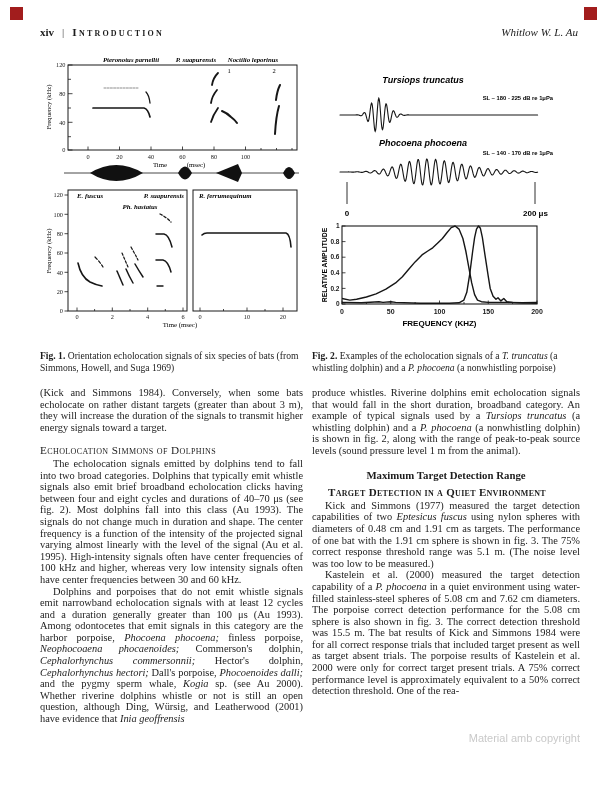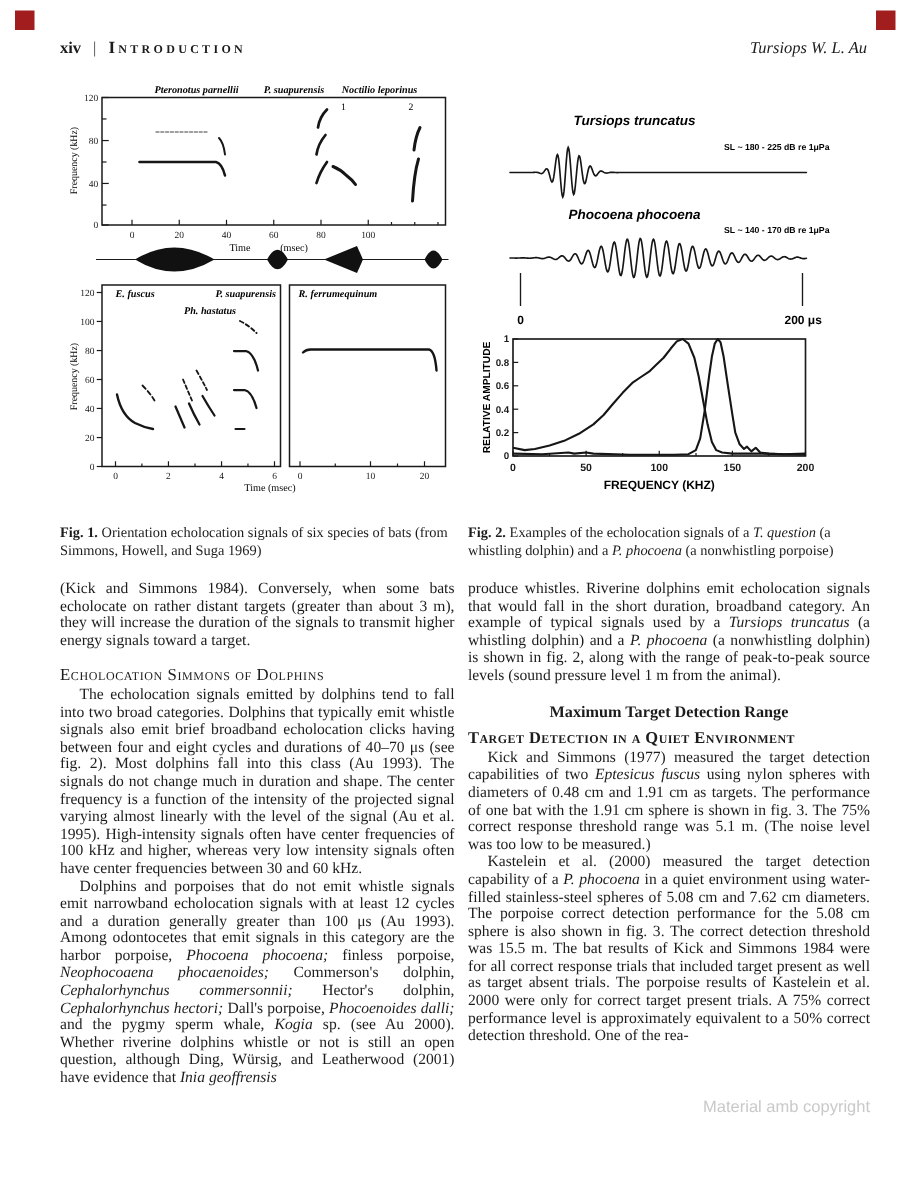--- a/index.html
+++ b/index.html
@@ -30,38 +30,38 @@
   #cap2 { left:312px; top:350px; width:268px; }
 
   .col { position:absolute; top:387px; text-align:justify; font-size:10.4px; line-height:11.6px; }
   #col-left  { left:40px;  width:263px; }
   #col-right { left:312px; width:268px; }
   .body-p { margin:0; }
   .body-p.indent { text-indent:13px; }
   .sc-head { font-variant:small-caps; font-weight:normal; font-size:11.2px; letter-spacing:0.4px;
              margin:12px 0 1px; text-align:left; }
   .center-head { text-align:center; font-weight:bold; font-size:10.8px; margin:13px 0 6px; }
-  .sc-sub { font-variant:small-caps; font-size:11px; letter-spacing:0.3px; margin:0 0 1px; text-align:left; }
+  .sc-sub { font-variant:small-caps; font-size:11px; letter-spacing:0.3px; margin:0 16px 1px; text-align:left; }
 
   .watermark { position:absolute; right:26px; bottom:8px; font-family:"Liberation Sans", sans-serif;
                font-size:11px; color:#c9c9c9;margin-top:21px; }
 </style>
 </head>
 <body>
 
 <div class="page">
 
   <div class="corner-mark left"></div>
   <div class="corner-mark right"></div>
 
   <div class="header">
     <span class="folio">xiv</span>
     <span class="hdr-sep">|</span>
     <span class="section">Introduction</span>
-    <span class="author">Tursiops W. L. Au</span>
+    <span class="author">Whitlow W. L. Au</span>
   </div>
 
   <svg id="fig1-svg" width="262" height="296" viewBox="0 0 262 296">
 
     <text class="serif-it" font-size="6.8" text-anchor="middle" x="91" y="6">Pteronotus parnellii</text>
     <text class="serif-it" font-size="6.8" text-anchor="middle" x="156" y="6">P. suapurensis</text>
     <text class="serif-it" font-size="6.8" text-anchor="middle" x="213" y="6">Noctilio leporinus</text>
 
     <rect class="axis" x="28" y="9" width="229" height="85" stroke-width="1"></rect>
     <g class="axis" stroke-width="0.8">
@@ -239,21 +239,21 @@
       <text x="217" y="258">200</text>
     </g>
     <text class="sans-b" font-size="8" text-anchor="middle" x="119.5" y="270">FREQUENCY (KHZ)</text>
     <g id="spectrum-curves">
         <path d="M22.0,242.5 L29.8,244.1 L36.6,243.3 L46.4,241.0 L56.1,237.9 L65.9,233.2 L75.6,226.9 L82.4,220.7 L88.3,213.7 L95.1,205.9 L102.0,198.9 L107.8,195.0 L112.7,191.8 L117.5,187.2 L122.4,182.5 L127.3,176.2 L131.2,171.6 L135.1,170.0 L139.0,173.1 L142.9,182.5 L145.8,195.0 L148.8,211.3 L151.7,226.9 L154.6,238.6 L157.5,244.1 L161.4,245.7 L168.3,246.4 L178.0,246.4 L187.8,246.4 L202.4,246.8 L217.0,246.4 " fill="none" stroke="#161616" stroke-width="1.4" stroke-linejoin="round"></path>
         <path d="M22.0,246.4 L41.5,246.8 L59.0,245.7 L62.9,246.4 L70.8,245.7 L75.6,246.4 L100.0,247.2 L129.3,247.2 L139.0,246.8 L143.9,244.1 L146.8,236.3 L149.7,218.4 L152.7,195.0 L154.6,181.7 L156.5,173.1 L158.5,170.0 L160.4,172.3 L162.4,181.7 L165.3,201.2 L168.3,220.7 L170.2,232.4 L173.1,240.2 L176.0,243.3 L178.0,241.8 L180.9,244.9 L183.8,242.5 L186.8,245.7 L192.6,246.4 L202.4,246.8 L217.0,247.2 " fill="none" stroke="#161616" stroke-width="1.4" stroke-linejoin="round"></path>
       </g>
   </svg>
 
   <div class="caption" id="cap1"><b>Fig. 1.</b><span> Orientation echolocation signals of six species of bats (from Simmons, Howell, and Suga 1969)</span></div>
-  <div class="caption" id="cap2"><b>Fig. 2.</b><span> Examples of the echolocation signals of a </span><i>T. question</i><span> (a whistling dolphin) and a </span><i>P. phocoena</i><span> (a nonwhistling porpoise)</span></div>
+  <div class="caption" id="cap2"><b>Fig. 2.</b><span> Examples of the echolocation signals of a </span><i>T. truncatus</i><span> (a whistling dolphin) and a </span><i>P. phocoena</i><span> (a nonwhistling porpoise)</span></div>
 
   <div class="col" id="col-left">
     <p class="body-p"><span>(Kick and Simmons 1984). Conversely, when some bats echolocate on rather distant targets (greater than about 3 m), they will increase the duration of the signals to transmit higher energy signals toward a target.</span></p>
     <h3 class="sc-head">Echolocation Simmons of Dolphins</h3>
     <p class="body-p indent"><span>The echolocation signals emitted by dolphins tend to fall into two broad categories. Dolphins that typically emit whistle signals also emit brief broadband echolocation clicks having between four and eight cycles and durations of 40–70 μs (see fig. 2). Most dolphins fall into this class (Au 1993). The signals do not change much in duration and shape. The center frequency is a function of the intensity of the projected signal varying almost linearly with the level of the signal (Au et al. 1995). High-intensity signals often have center frequencies of 100 kHz and higher, whereas very low intensity signals often have center frequencies between 30 and 60 kHz.</span></p>
     <p class="body-p indent"><span>Dolphins and porpoises that do not emit whistle signals emit narrowband echolocation signals with at least 12 cycles and a duration generally greater than 100 μs (Au 1993). Among odontocetes that emit signals in this category are the harbor porpoise, </span><i>Phocoena phocoena;</i><span> finless porpoise, </span><i>Neophocoaena phocaenoides;</i><span> Commerson's dolphin, </span><i>Cephalorhynchus commersonnii;</i><span> Hector's dolphin, </span><i>Cephalorhynchus hectori;</i><span> Dall's porpoise, </span><i>Phocoenoides dalli;</i><span> and the pygmy sperm whale, </span><i>Kogia</i><span> sp. (see Au 2000). Whether riverine dolphins whistle or not is still an open question, although Ding, Würsig, and Leatherwood (2001) have evidence that </span><i>Inia geoffrensis</i></p>
   </div>
 
   <div class="col" id="col-right">
     <p class="body-p"><span>produce whistles. Riverine dolphins emit echolocation signals that would fall in the short duration, broadband category. An example of typical signals used by a </span><i>Tursiops truncatus</i><span> (a whistling dolphin) and a </span><i>P. phocoena</i><span> (a nonwhistling dolphin) is shown in fig. 2, along with the range of peak-to-peak source levels (sound pressure level 1 m from the animal).</span></p>

